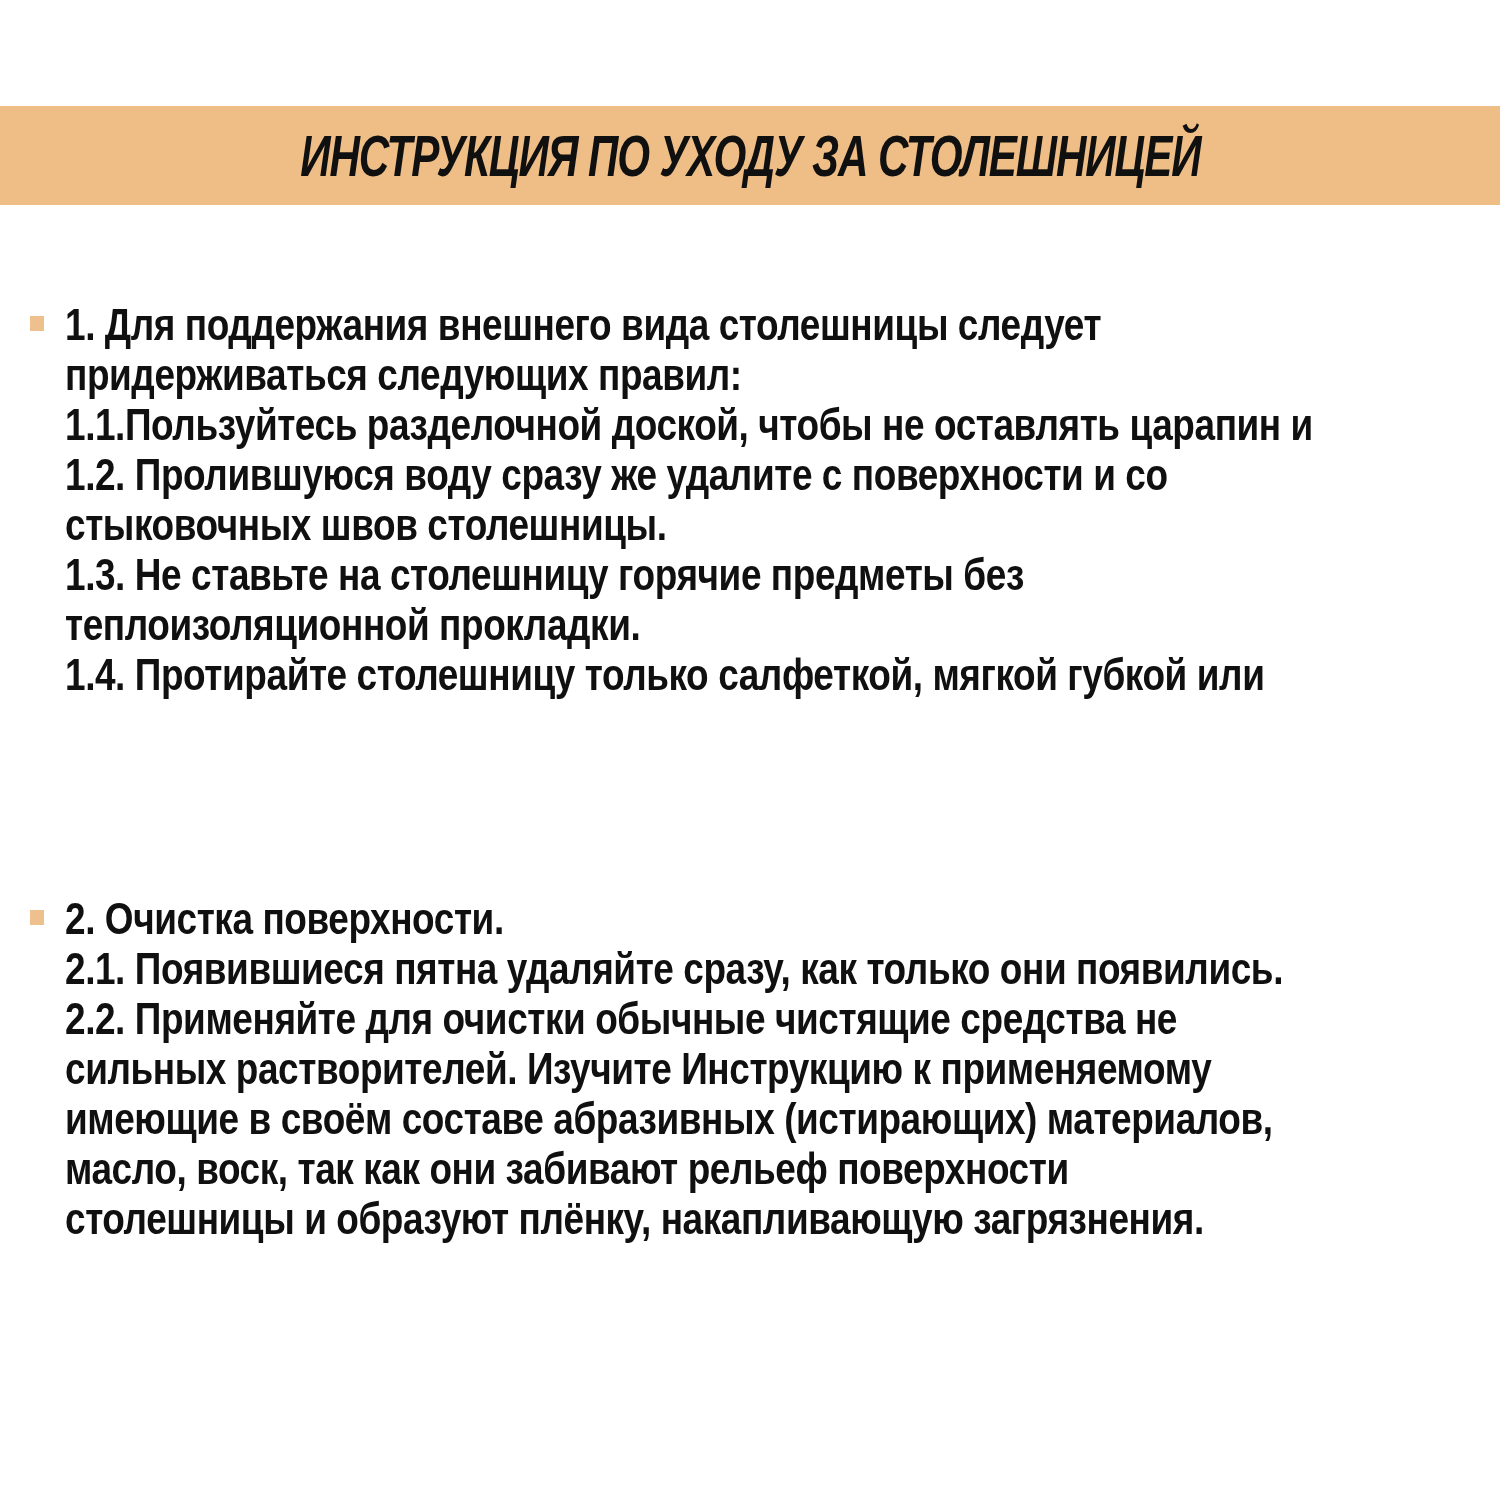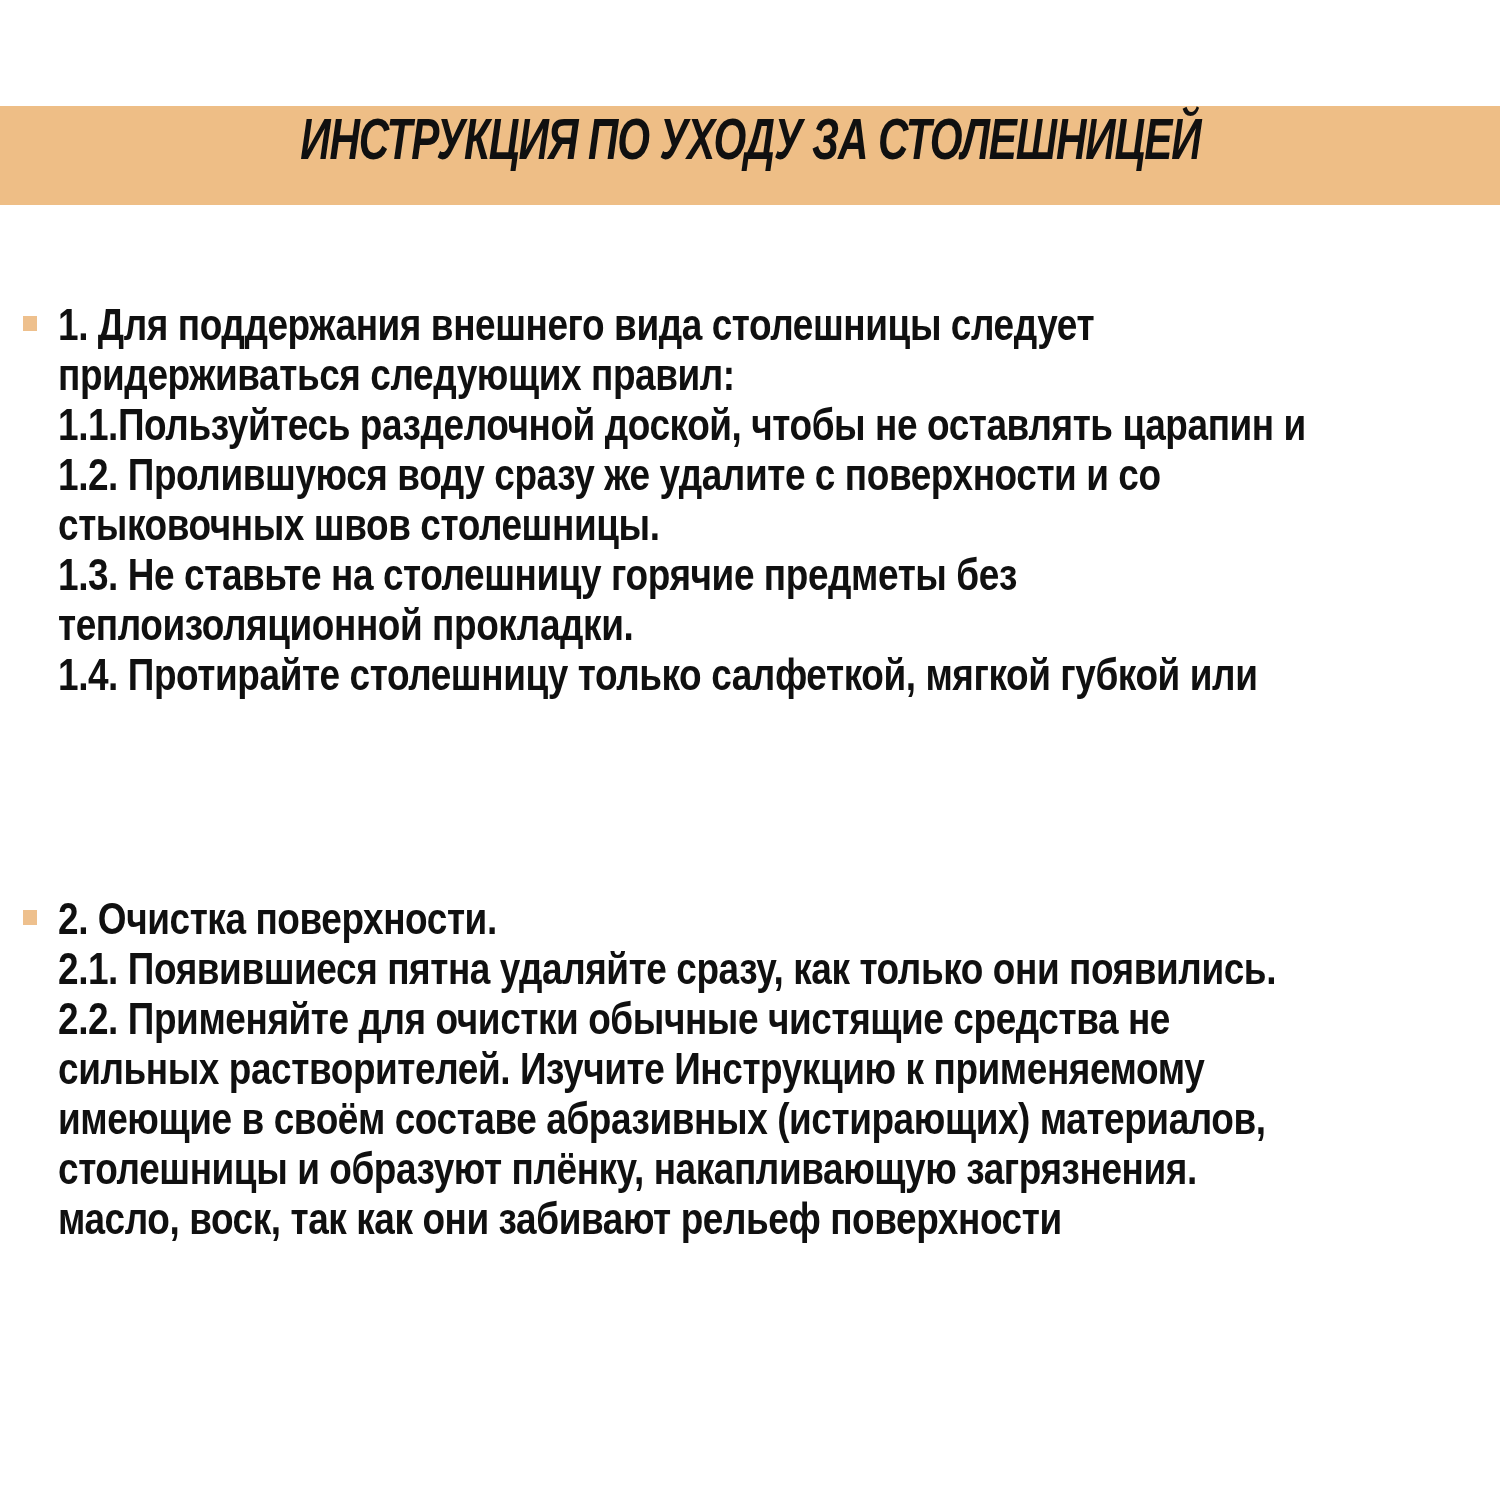--- a/index.html
+++ b/index.html
@@ -9,35 +9,35 @@
   }
   * { margin: 0; padding: 0; box-sizing: border-box; }
   html, body { width: 1500px; height: 1500px; background: #ffffff; overflow: hidden; }
   body { font-family: "Liberation Sans", sans-serif; position: relative; }
 
   .band {
     position: absolute;
     left: 0; top: 106px;
     width: 1500px; height: 99px;
     background: var(--band-color);
-    display: flex; justify-content: center;
+    display: flex; align-items: center; justify-content: center;
   }
   .title {
     font-size: 57px;
     font-weight: bold;
     font-style: italic;
     letter-spacing: -1.5px;
     white-space: nowrap;
     color: var(--text-color);
     transform: scaleX(0.74);
   }
 
   .section {
     position: absolute;
-    left: 23px;
+    left: 30px;
     width: 1460px;
   }
   .section-1 { top: 300px; }
   .section-2 { top: 855px; margin-top: 39px; }
 
   .bullet {
     position: absolute;
     left: 0; top: 16px;
     width: 14px; height: 15px;
     background: var(--bullet-color);
@@ -78,16 +78,16 @@
 </div>
 
 <div class="section section-2">
   <div class="bullet"></div>
   <div class="lines">
       <div class="line"><span>2. Очистка поверхности.</span></div>
       <div class="line"><span>2.1. Появившиеся пятна удаляйте сразу, как только они появились.</span></div>
       <div class="line"><span>2.2. Применяйте для очистки обычные чистящие средства не</span></div>
       <div class="line"><span>сильных растворителей. Изучите Инструкцию к применяемому</span></div>
       <div class="line"><span>имеющие в своём составе абразивных (истирающих) материалов,</span></div>
+      <div class="line"><span>масло, воск, так как они забивают рельеф поверхности</span></div>
       <div class="line"><span>столешницы и образуют плёнку, накапливающую загрязнения.</span></div>
-      <div class="line"><span>масло, воск, так как они забивают рельеф поверхности</span></div>
     </div>
 </div>
 
 </body></html>

